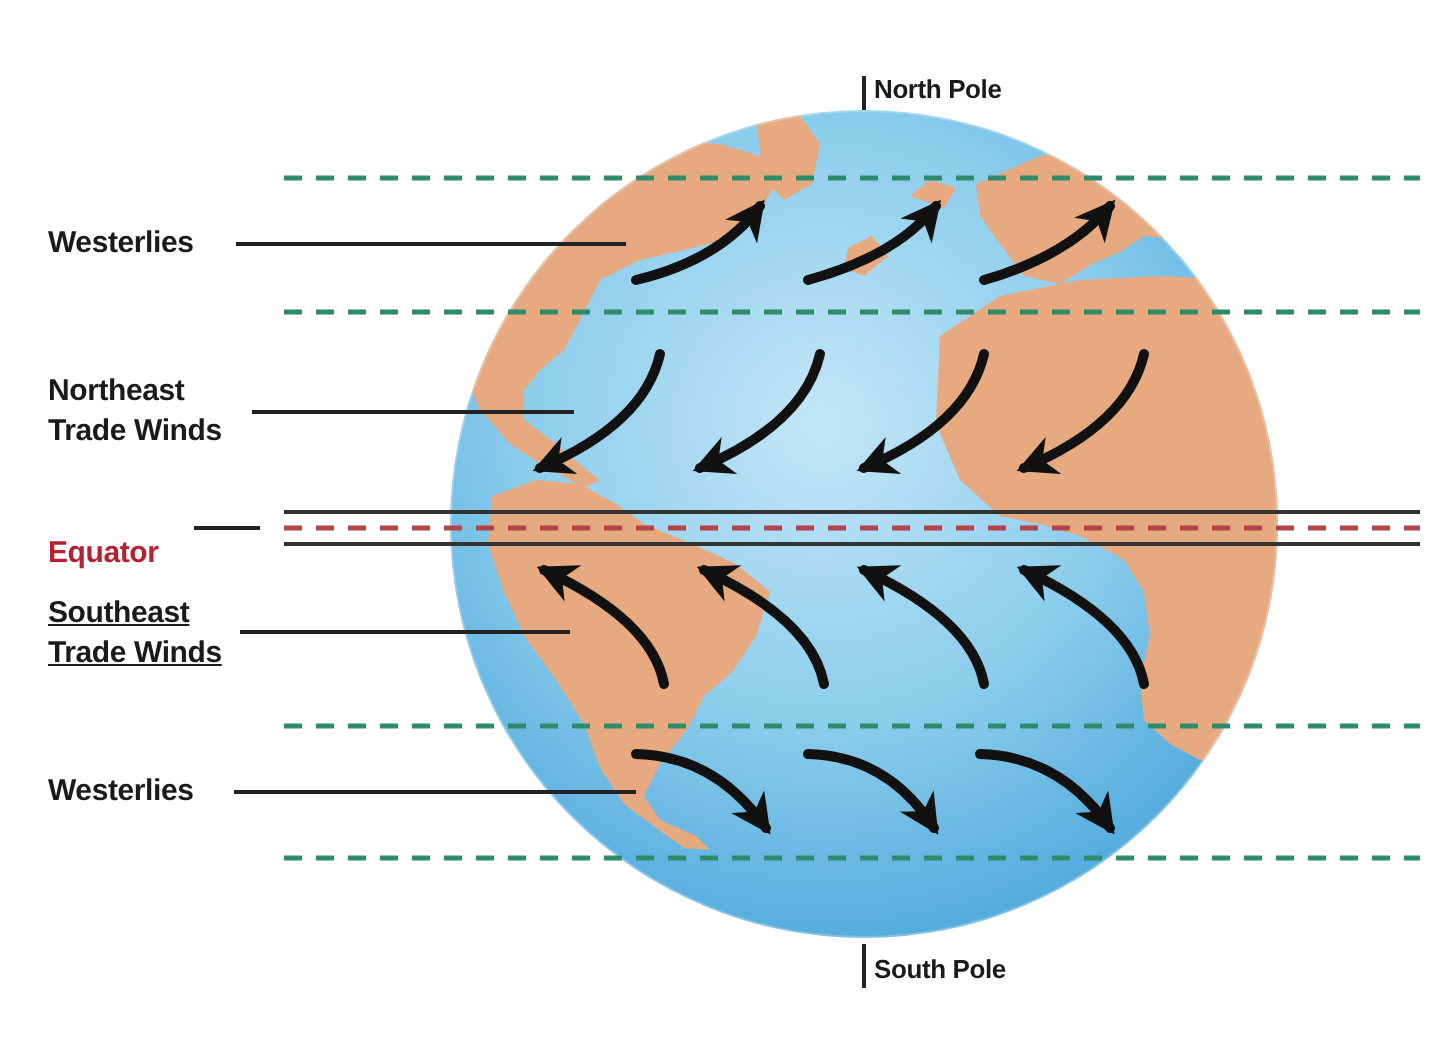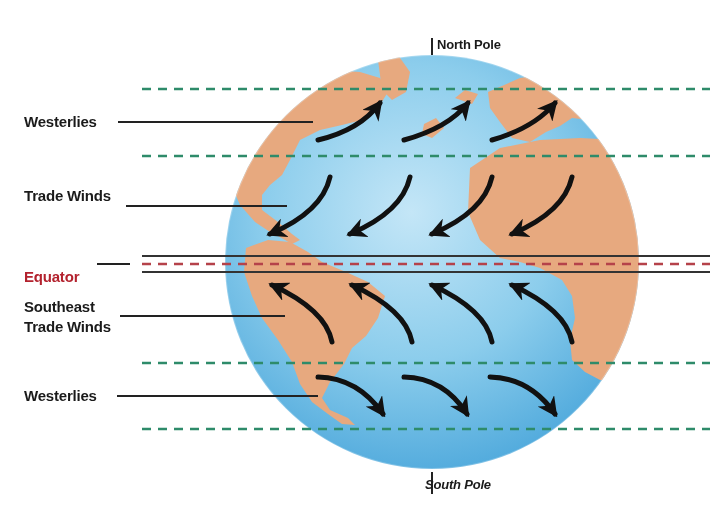--- a/index.html
+++ b/index.html
@@ -112,36 +112,37 @@
       </g>
     </g>
   </svg>
 
   
   <div class="label" style="left:24px; top:112px;">
     <span>Westerlies</span>
   </div>
 
   <div class="label" style="left:24px; top:186px;">
+    <div>Northeast</div>
     <div>Trade Winds</div>
   </div>
 
   <div class="label equator" style="left:24px; top:254px;">
     <span>Equator</span>
   </div>
 
-  <div class="label" style="left:24px; top:297px;">
+  <div class="label" style="left:24px; top:297px;text-decoration:underline;">
     <div>Southeast</div>
     <div>Trade Winds</div>
   </div>
 
   <div class="label" style="left:24px; top:386px;">
     <span>Westerlies</span>
   </div>
 
   <div class="label pole" style="left:437px; top:35px;">
     <span>North Pole</span>
   </div>
 
-  <div class="label pole" style="left:425px; top:475px;font-style:italic;">
+  <div class="label pole" style="left:437px; top:475px;">
     <span>South Pole</span>
   </div>
 </div>
 
 </body></html>

